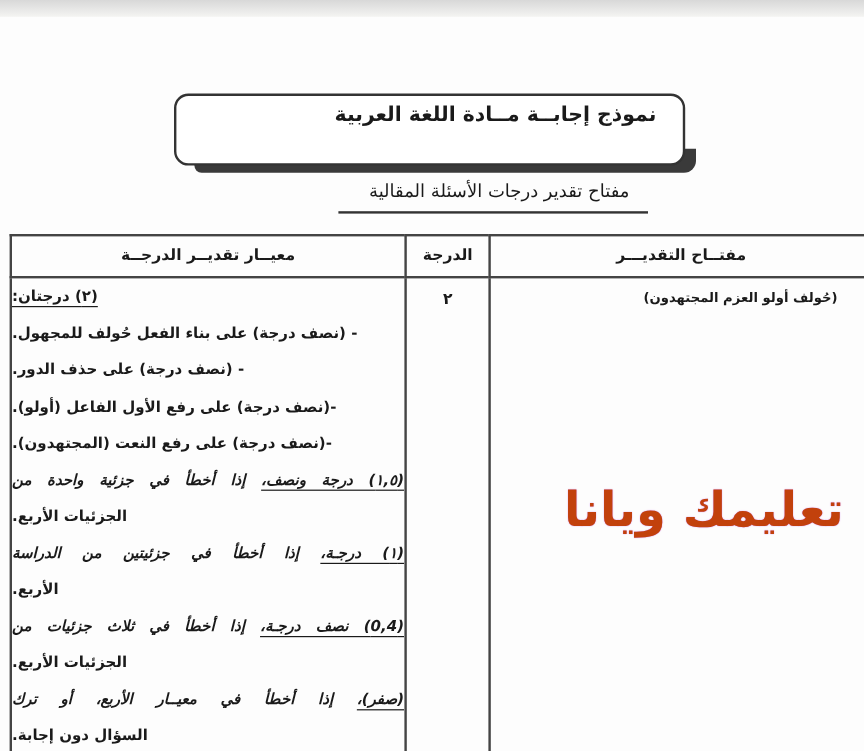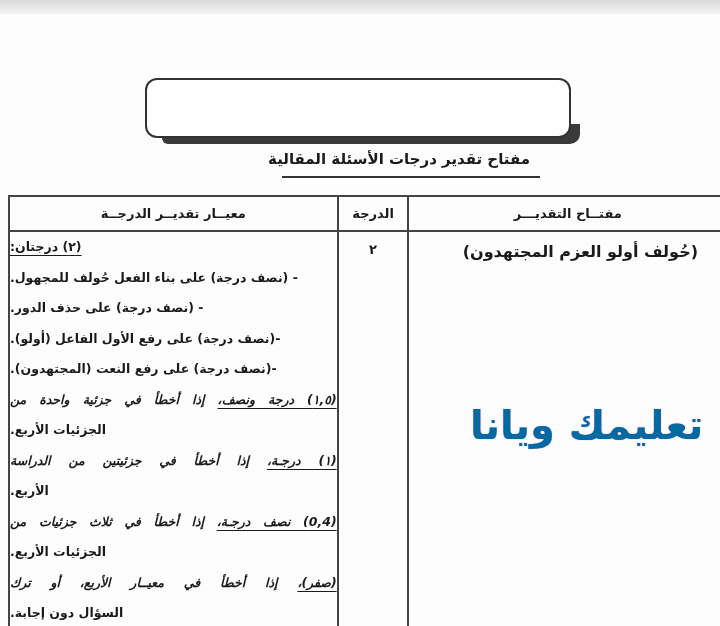--- a/index.html
+++ b/index.html
@@ -2,45 +2,46 @@
 <html><head>
 <meta charset="utf-8">
 <style>
   html,body{margin:0;padding:0;}
   body{width:720px;height:626px;overflow:hidden;background:#fdfdfd;position:relative;font-family:"DejaVu Sans",sans-serif;color:#1a1a1a;}
   .topfade{position:absolute;left:0;top:0;width:720px;height:14px;background:linear-gradient(#d8d8d8,#f4f4f2);}
   .title-shadow{position:absolute;left:162px;top:124px;width:418px;height:20px;background:#3a3a3a;border-radius:0 0 10px 6px;}
   .title-box{position:absolute;left:145px;top:78px;width:426px;height:60px;background:#fff;border:2px solid #333;border-radius:12px;box-sizing:border-box;direction:rtl;text-align:right;}
   .title-main{position:absolute;right:22px;top:6px;font-size:17px;font-weight:bold;white-space:nowrap;}
   .title-sub{position:absolute;right:14px;top:34px;font-size:11px;font-weight:bold;white-space:nowrap;}
-  .section-title{position:absolute;left:278px;top:150px;width:252px;text-align:center;direction:rtl;font-size:15px;font-weight:bold;white-space:nowrap;}
+  .section-title{position:absolute;left:290px;top:150px;width:252px;text-align:center;direction:rtl;font-size:15px;font-weight:normal;white-space:nowrap;}
   .section-underline{position:absolute;left:282px;top:176px;width:258px;height:2px;background:#333;}
   table.grid{position:absolute;left:8px;top:195px;width:720px;border-collapse:collapse;direction:rtl;table-layout:fixed;}
   table.grid th,table.grid td{border:2px solid #444;padding:0;vertical-align:top;}
   table.grid th{height:33px;font-size:13px;font-weight:bold;text-align:center;vertical-align:middle;margin-left:28px;}
   .col-key{width:315px;}
   .col-grade{width:70px;}
   .col-crit{width:325px;}
   td.key-cell{height:372px;position:relative;}
-  .key-text{position:absolute;right:28px;top:10px;font-size:16px;font-weight:bold;white-space:nowrap;}
+  .key-text{position:absolute;right:28px;top:10px;font-size:11px;font-weight:bold;white-space:nowrap;}
   td.grade-cell{text-align:center;}
   .grade-text{display:block;margin-top:10px;font-size:13px;font-weight:bold;}
   td.crit-cell{padding:8px 8px 0 6px;}
   .line{font-size:12.5px;font-weight:bold;line-height:30.5px;white-space:nowrap;text-align:left;}
   .line.just{text-align:justify;text-align-last:justify;font-style:italic;}
   .u{text-decoration:underline;text-underline-offset:4px;}
-  .watermark{position:absolute;left:470px;top:402px;font-size:40px;font-weight:bold;color:#0369a1;direction:rtl;white-space:nowrap;text-shadow:0 0 1px #c56ae8;}
+  .watermark{position:absolute;left:470px;top:402px;font-size:40px;font-weight:bold;color:#c2410c;direction:rtl;white-space:nowrap;text-shadow:0 0 1px #c56ae8;}
 </style>
 </head>
 <body>
 
 <div class="topfade"></div>
 
 <div class="title-shadow"></div>
 <div class="title-box">
+  <div class="title-main">نموذج إجابــة مــادة اللغة العربية</div>
 </div>
 
 <div class="section-title">مفتاح تقدير درجات الأسئلة المقالية</div>
 <div class="section-underline"></div>
 
 <table class="grid">
   <colgroup>
     <col class="col-key">
       <col class="col-grade">
       <col class="col-crit">

